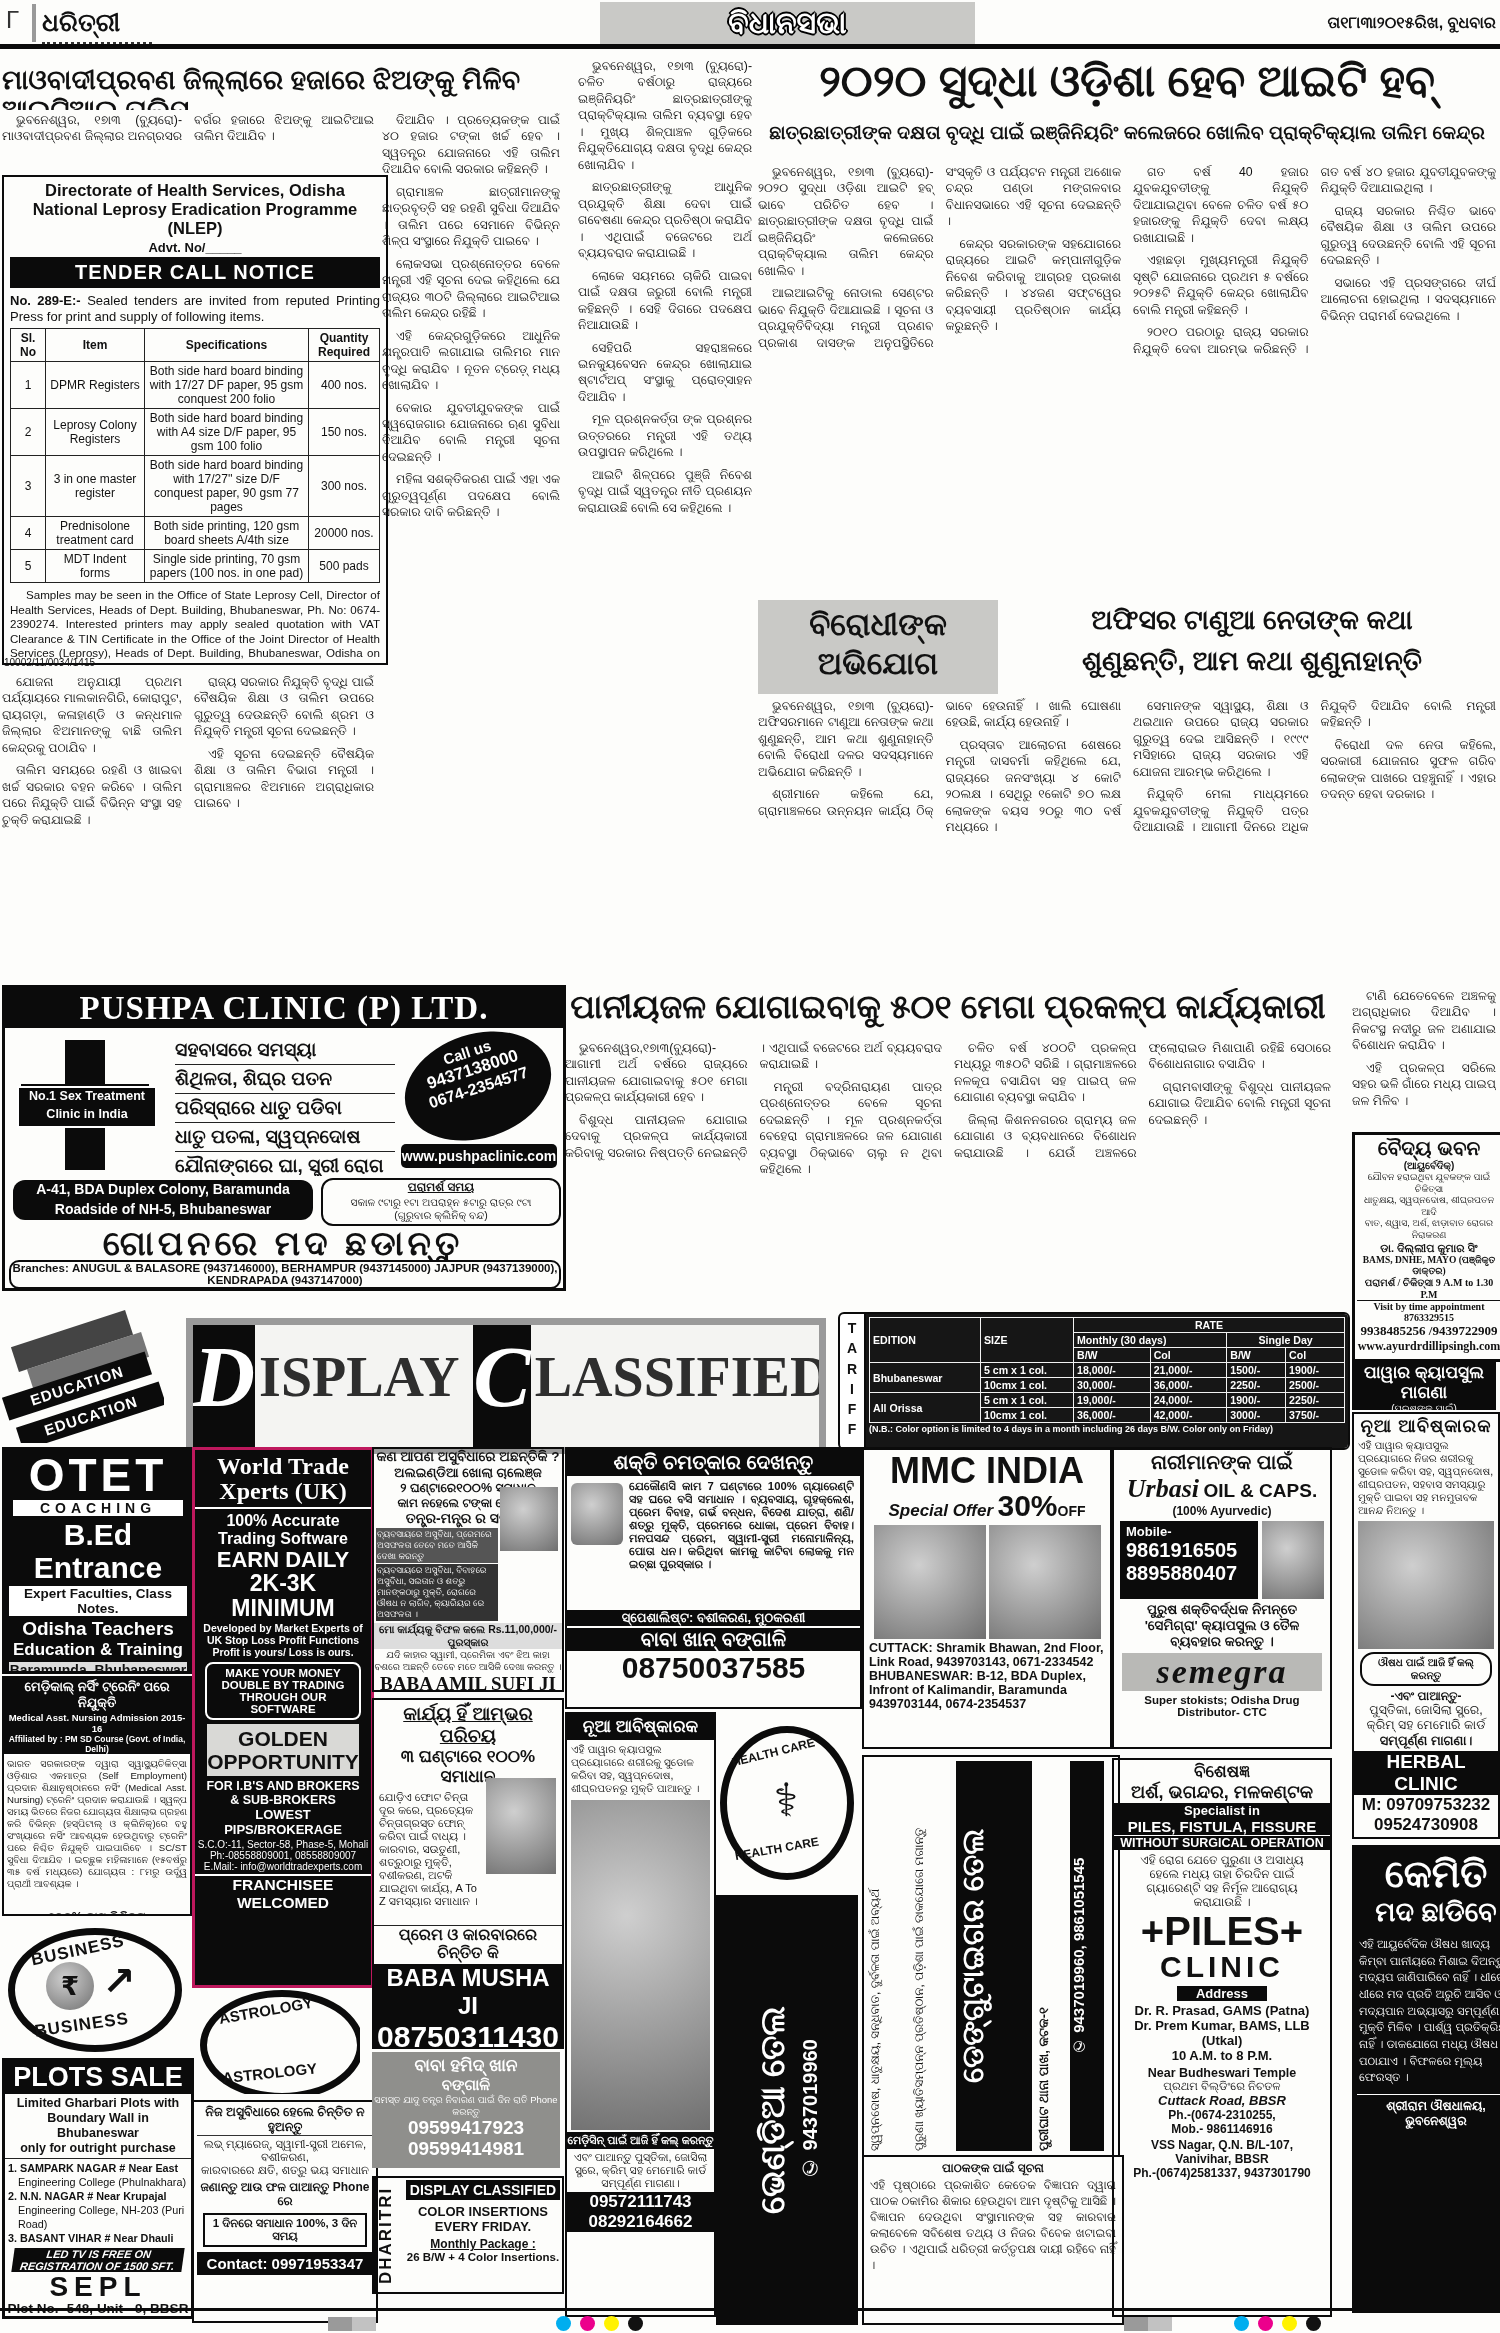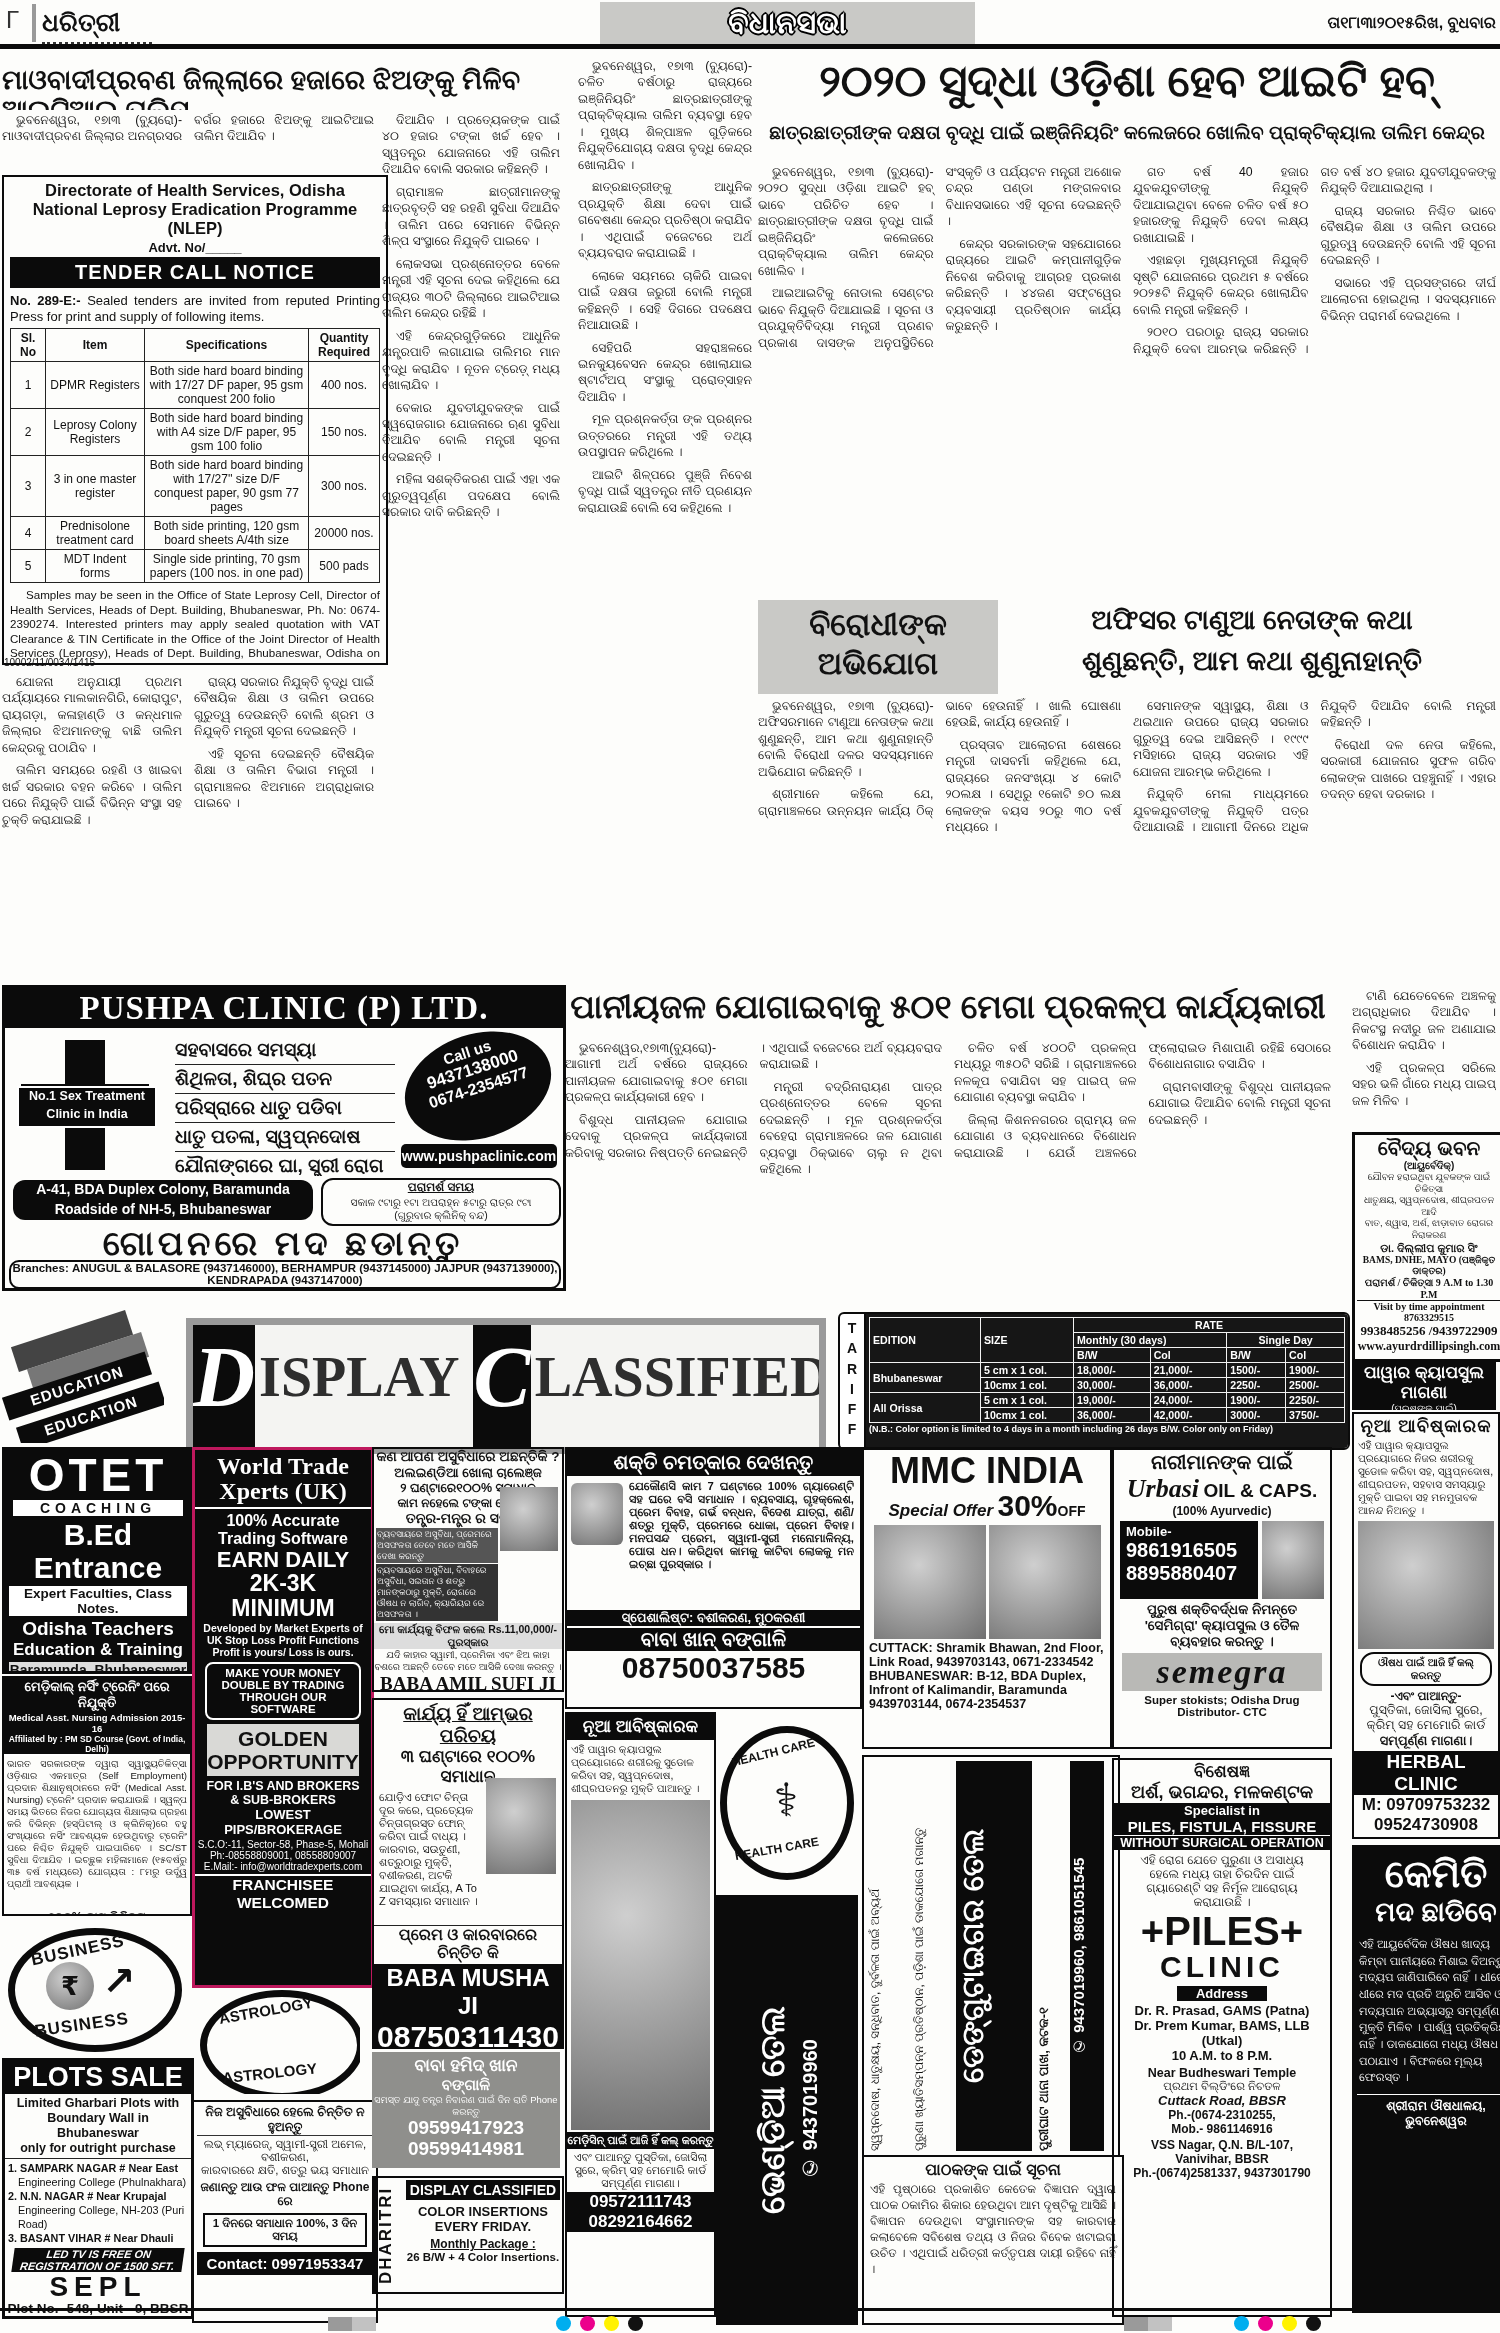--- a/index.html
+++ b/index.html
@@ -485,21 +485,21 @@
 
   <div class="abs boxed" style="left:862px;top:1755px;width:246px;height:390px;display:flex;gap:4px;padding:4px;">
     <div class="vtext" style="font-size:12px;width:40px;">ସ୍ୱପ୍ନଦୋଷ, ଧାତୁକ୍ଷୟ, ସନ୍ଧିବାତ, ଦୁର୍ବଳତା ପାଇଁ ଅବ୍ୟର୍ଥ</div>
     <div class="vtext" style="font-size:12px;width:40px;">ପୁରୁଣା ଖ୍ୟାତିସମ୍ପନ୍ନ ପ୍ରତିଷ୍ଠାନ, ପଡ଼ିଶା ପାଇଁ ଡାକଯୋଗେ ମଗାନ୍ତୁ</div>
     <div class="vtext inv ctr b" style="font-size:30px;width:76px;">ଡେଙ୍ଗୁଟାଇଗର ତେଲ</div>
     <div class="vtext b" style="font-size:13px;width:30px;">ପୁରୀଘାଟ ଥାନା ପାଖ, କଟକ-୧</div>
     <div class="vtext inv ctr b" style="font-size:15px;width:34px;">✆ 9437019960, 9861051545</div>
   </div>
 
   <div class="abs boxed" style="left:862px;top:2155px;width:246px;height:158px;padding:4px 6px;">
-    <div class="ctr b" style="font-size:16px;">ପାଠକଙ୍କ ପାଇଁ ସୂଚନା</div>
+    <div class="ctr b" style="font-size:12px;">ପାଠକଙ୍କ ପାଇଁ ସୂଚନା</div>
     <div class="jst" style="font-size:11.8px;line-height:1.35;margin-top:3px;">ଏହି ପୃଷ୍ଠାରେ ପ୍ରକାଶିତ କେତେକ ବିଜ୍ଞାପନ ଦ୍ୱାରା ପାଠକ ଠକାମିର ଶିକାର ହେଉଥିବା ଆମ ଦୃଷ୍ଟିକୁ ଆସିଛି । ବିଜ୍ଞାପନ ଦେଉଥିବା ସଂସ୍ଥାମାନଙ୍କ ସହ କାରବାର କଲାବେଳେ ସବିଶେଷ ତଥ୍ୟ ଓ ନିଜର ବିବେକ ଖଟାଇବା ଉଚିତ । ଏଥିପାଇଁ ଧରିତ୍ରୀ କର୍ତ୍ତୃପକ୍ଷ ଦାୟୀ ରହିବେ ନାହିଁ ।</div>
   </div>
 
   <div class="abs boxed ctr" style="left:1112px;top:1447px;width:216px;height:298px;">
     <div class="b" style="font-size:20px;margin-top:2px;">ନାରୀମାନଙ୍କ ପାଇଁ</div>
     <div>
       <span class="serif b" style="font-size:26px;font-style:italic;">Urbasi</span>
       <span class="b" style="font-size:19px;">OIL &amp; CAPS.</span>
     </div>
     <div class="b" style="font-size:12px;">(100% Ayurvedic)</div>

